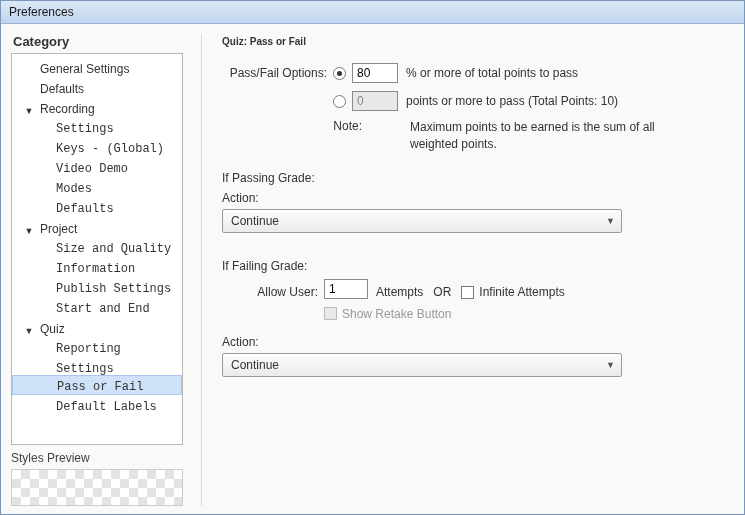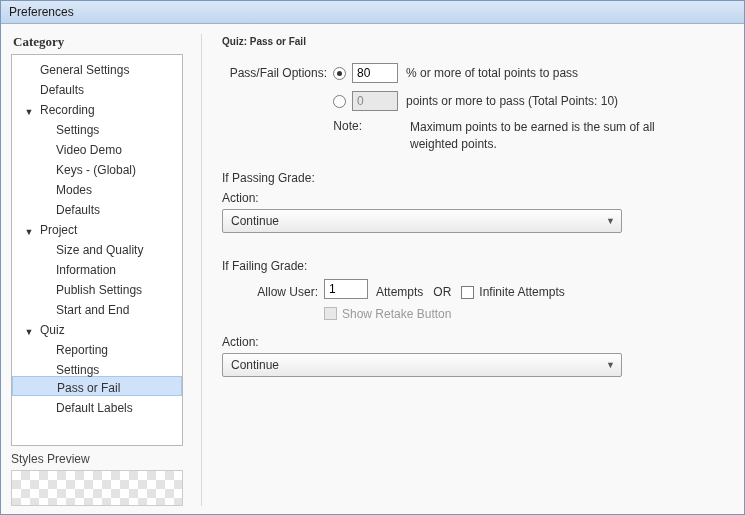--- a/index.html
+++ b/index.html
@@ -34,41 +34,40 @@
   }
   .leftcol {
     width: 172px;
     display: flex;
     flex-direction: column;
   }
   .cat-header {
     font-weight: bold;
     font-size: 13px;
     margin: 0 0 4px 2px;
-    font-family: Liberation Serif, serif;
   }
   .tree {
     border: 1px solid #b8b8b8;
     background: #fff;
     flex: 0 0 auto;
     height: 392px;
     overflow: auto;
     padding: 2px 0;
   }
   .tree-item {
     display: flex;
     align-items: flex-end;
     height: 20px;
     padding-left: 6px;
     color: #333;
     cursor: default;
     white-space: nowrap;
   }
   .tree-item.level0 { padding-left: 28px; }
-  .tree-item.level1 { padding-left: 44px; }
+  .tree-item.level1 { padding-left: 44px; font-family: Liberation Mono, monospace; }
   .tree-item.has-arrow { padding-left: 10px; }
   .arrow {
     display: inline-block;
     width: 14px;
     text-align: center;
     color: #333;
     font-size: 9px;
   }
   .tree-item.selected {
     background: #cfe2f9;
@@ -203,24 +202,24 @@
           </div>
           <div class="tree-item has-arrow">
             <span class="arrow">▼</span>
             <span style="width: 4px; display: inline-block;"></span>
             <span>Recording</span>
           </div>
           <div class="tree-item level1">
             <span>Settings</span>
           </div>
           <div class="tree-item level1">
+            <span>Keys - (Global)</span>
+          </div>
+          <div class="tree-item level1">
             <span>Video Demo</span>
-          </div>
-          <div class="tree-item level1">
-            <span>Keys - (Global)</span>
           </div>
           <div class="tree-item level1">
             <span>Modes</span>
           </div>
           <div class="tree-item level1">
             <span>Defaults</span>
           </div>
           <div class="tree-item has-arrow">
             <span class="arrow">▼</span>
             <span style="width: 4px; display: inline-block;"></span>

